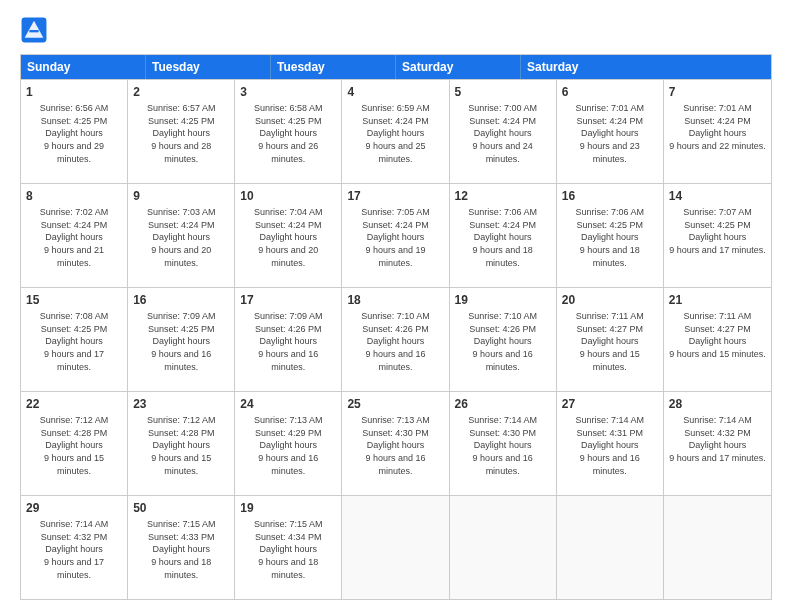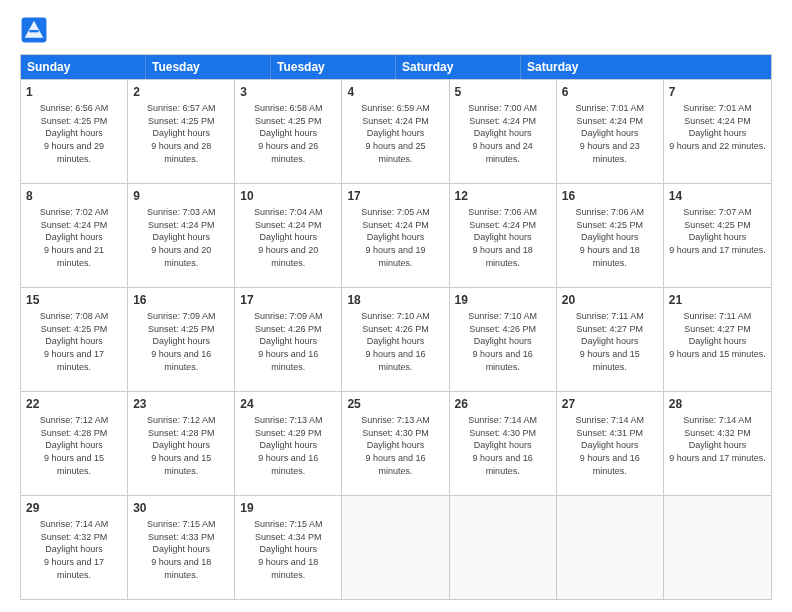--- a/index.html
+++ b/index.html
@@ -257,21 +257,21 @@
             <span class="day-num">28</span>
             <div class="cell-info">Sunrise: 7:14 AM<br>Sunset: 4:32 PM<br>Daylight hours<br>9 hours and 17 minutes.</div>
           </div>
         </div>
         <div class="cal-week">
           <div class="cal-cell">
             <span class="day-num">29</span>
             <div class="cell-info">Sunrise: 7:14 AM<br>Sunset: 4:32 PM<br>Daylight hours<br>9 hours and 17 minutes.</div>
           </div>
           <div class="cal-cell">
-            <span class="day-num">30</span>
+            <span class="day-num">50</span>
             <div class="cell-info">Sunrise: 7:15 AM<br>Sunset: 4:33 PM<br>Daylight hours<br>9 hours and 18 minutes.</div>
           </div>
           <div class="cal-cell">
             <span class="day-num">19</span>
             <div class="cell-info">Sunrise: 7:15 AM<br>Sunset: 4:34 PM<br>Daylight hours<br>9 hours and 18 minutes.</div>
           </div>
           <div class="cal-cell empty"></div>
           <div class="cal-cell empty"></div>
           <div class="cal-cell empty"></div>
           <div class="cal-cell empty"></div>

